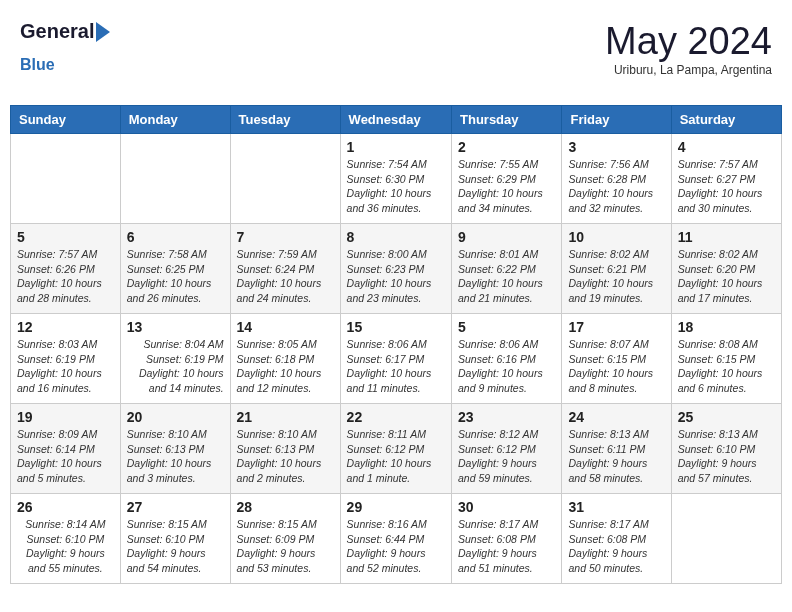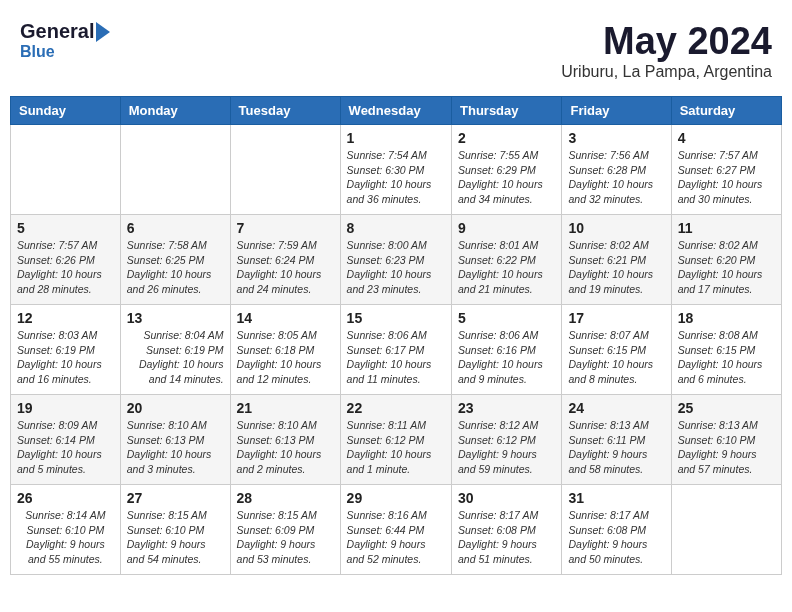--- a/index.html
+++ b/index.html
@@ -13,41 +13,42 @@
     .header {
       display: flex;
       justify-content: space-between;
       align-items: flex-start;
       padding: 10px 10px 5px 10px;
     }
     .logo {
       display: flex;
       flex-direction: column;
       align-items: flex-start;
+      gap: 13px;
     }
     .logo-text {
       display: flex;
       align-items: center;
     }
     .title-area {
       text-align: right;
     }
     .month-title {
       font-size: 38px;
-      font-weight: bold;
+      font-weight: normal;
       color: #1a1a2e;
     }
     .location {
-      font-size: 16px;
+      font-size: 12px;
       color: #333;
     }
     .calendar {
       width: 100%;
       border-collapse: collapse;
-      margin-top: 10px;
+      margin-top: 23px;
     }
     .calendar th {
       background-color: #2a6db5;
       color: white;
       text-align: left;
       padding: 6px 8px;
       font-size: 13px;
       font-weight: bold;
       border: 1px solid #1a5da0;
     }

